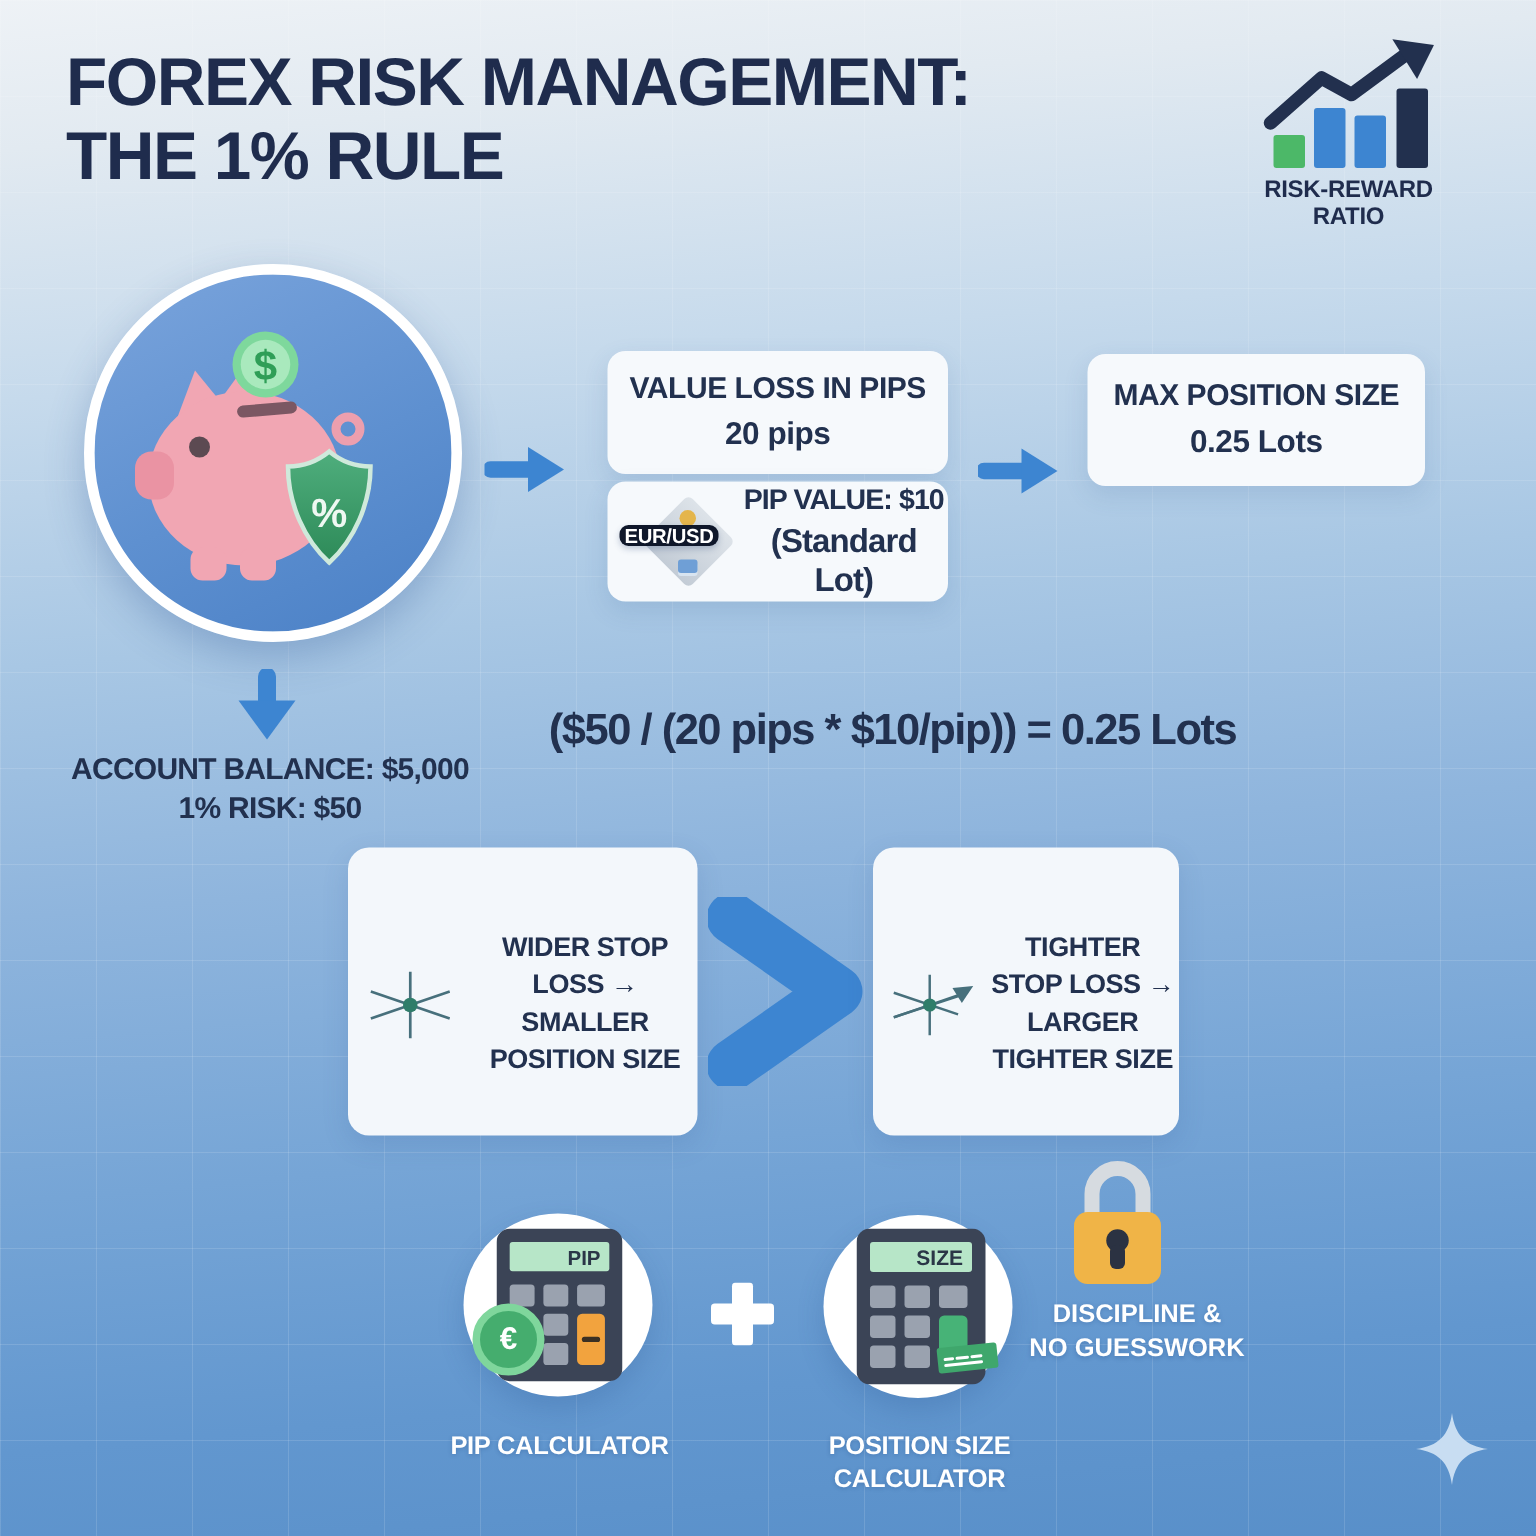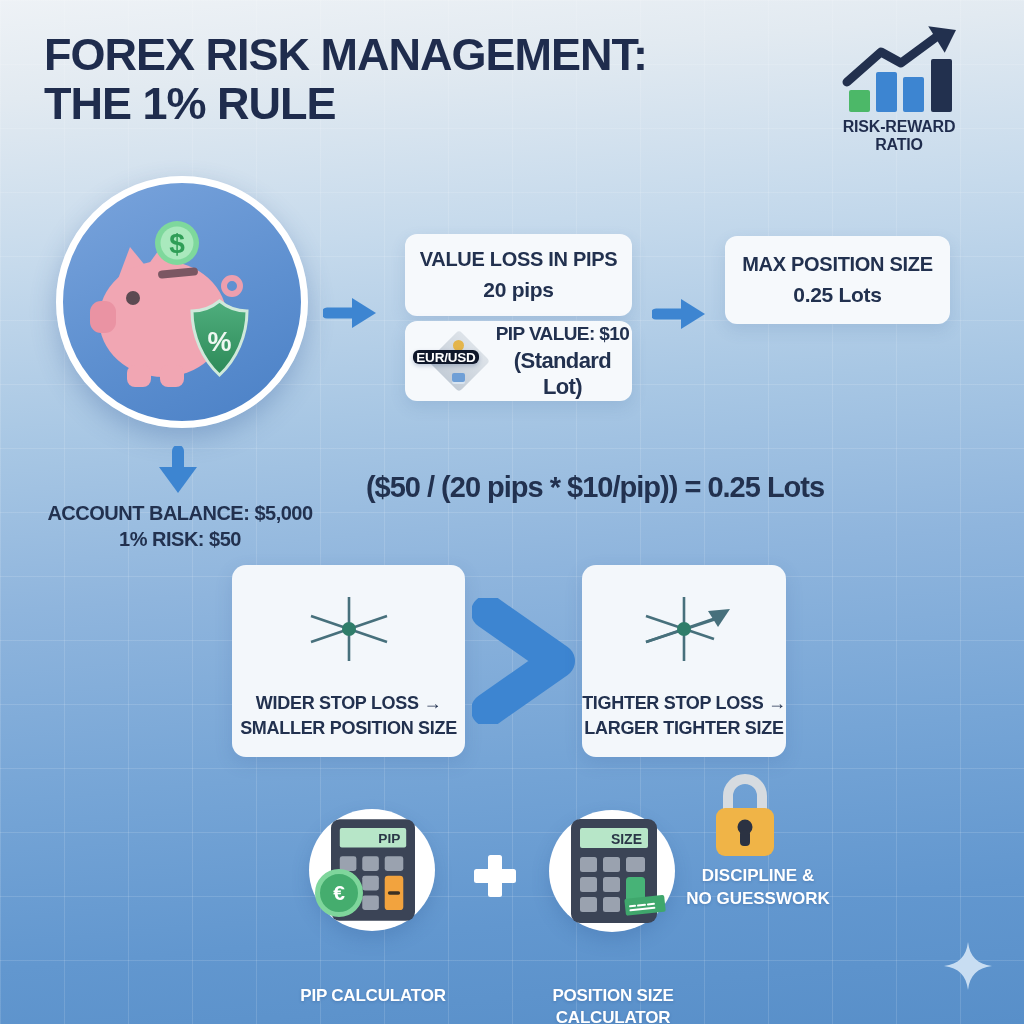--- a/index.html
+++ b/index.html
@@ -72,21 +72,21 @@
     color:#22314f; font-size:20px; line-height:26px; letter-spacing:-0.5px;
   }
   .formula {
     position:absolute; left:300px; top:471px; width:590px; text-align:center;
     color:#22314f; font-size:29px; letter-spacing:-1px;
   }
 
   .cmp-box {
     position:absolute; width:233px; height:192px; background:#f3f7fb; border-radius:14px;
     box-shadow:0 6px 18px rgba(50,90,150,.16);
-    display:flex; flex-direction:column; align-items:center;
+    display:flex; flex-direction:row; align-items:center;
     color:#22314f; text-align:center;
   }
   .cmp-left  { left:232px; top:565px; }
   .cmp-right { left:582px; top:565px; width:204px; }
   .cmp-box svg { margin-top:18px; }
   .cmp-text { margin-top:16px; font-size:18px; line-height:25px; letter-spacing:-0.3px; }
 
   .chevron { position:absolute; left:472px; top:598px; }
 
   .tool-circle {
@@ -98,21 +98,21 @@
   .calc-svg { position:absolute; left:22px; top:9px; }
   .euro-coin {
     position:absolute; left:6px; top:60px; width:48px; height:48px; border-radius:50%;
     background:#45ad6e; border:5px solid #7fd69c;
     color:#fff; font-size:21px; display:flex; align-items:center; justify-content:center;
   }
   .plus-sign { position:absolute; left:474px; top:855px; }
 
   .tool-label {
     position:absolute; color:#fff; font-size:17px; line-height:22px; text-align:center;
-    text-shadow:0 1px 3px rgba(30,70,130,.30); letter-spacing:-0.2px;margin-top:32px;
+    text-shadow:0 1px 3px rgba(30,70,130,.30); letter-spacing:-0.2px;
   }
   .label-pip  { left:273px; top:953px; width:200px; }
   .label-size { left:513px; top:953px; width:200px; }
 
   .lock-wrap { position:absolute; left:714px; top:774px; }
   .discipline {
     position:absolute; left:652px; top:864px; width:212px; text-align:center;
     color:#fff; font-size:17px; line-height:23px; text-shadow:0 1px 3px rgba(30,70,130,.30);
   }
   .sparkle { position:absolute; left:944px; top:942px; }

